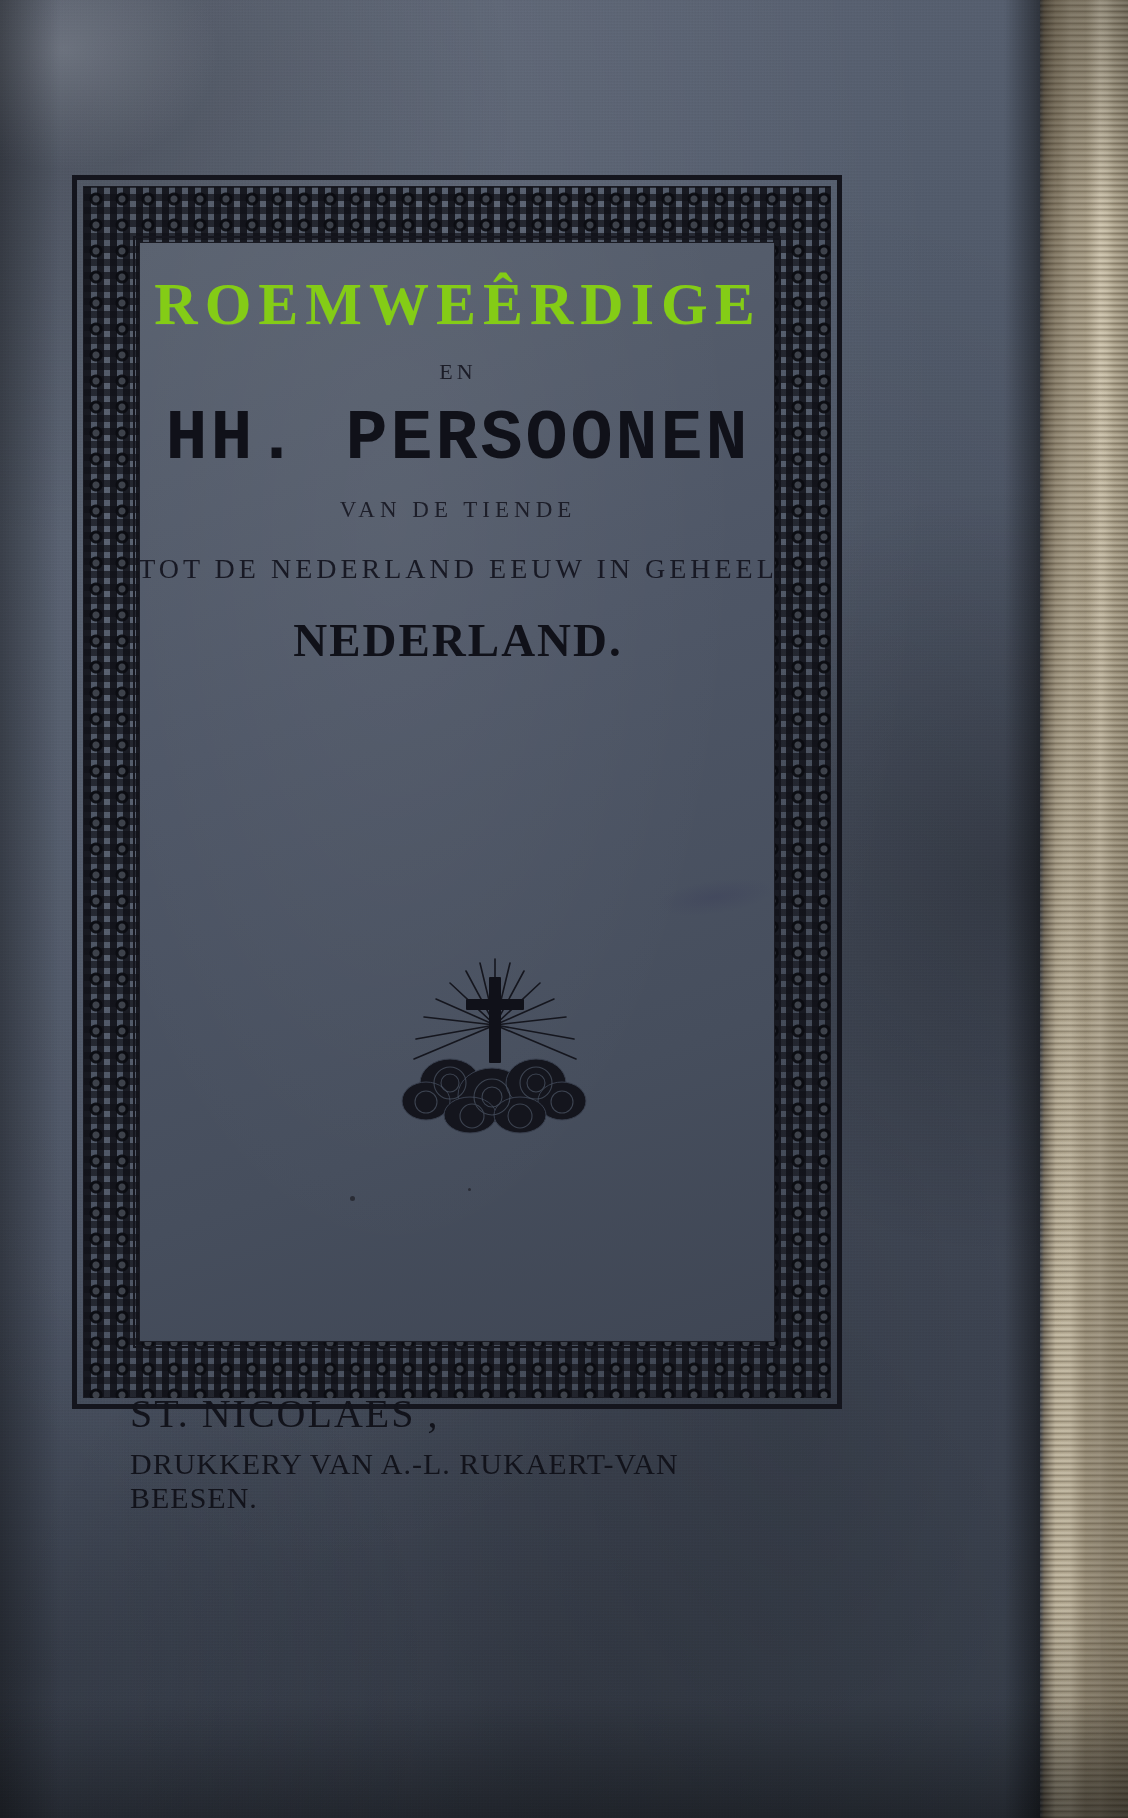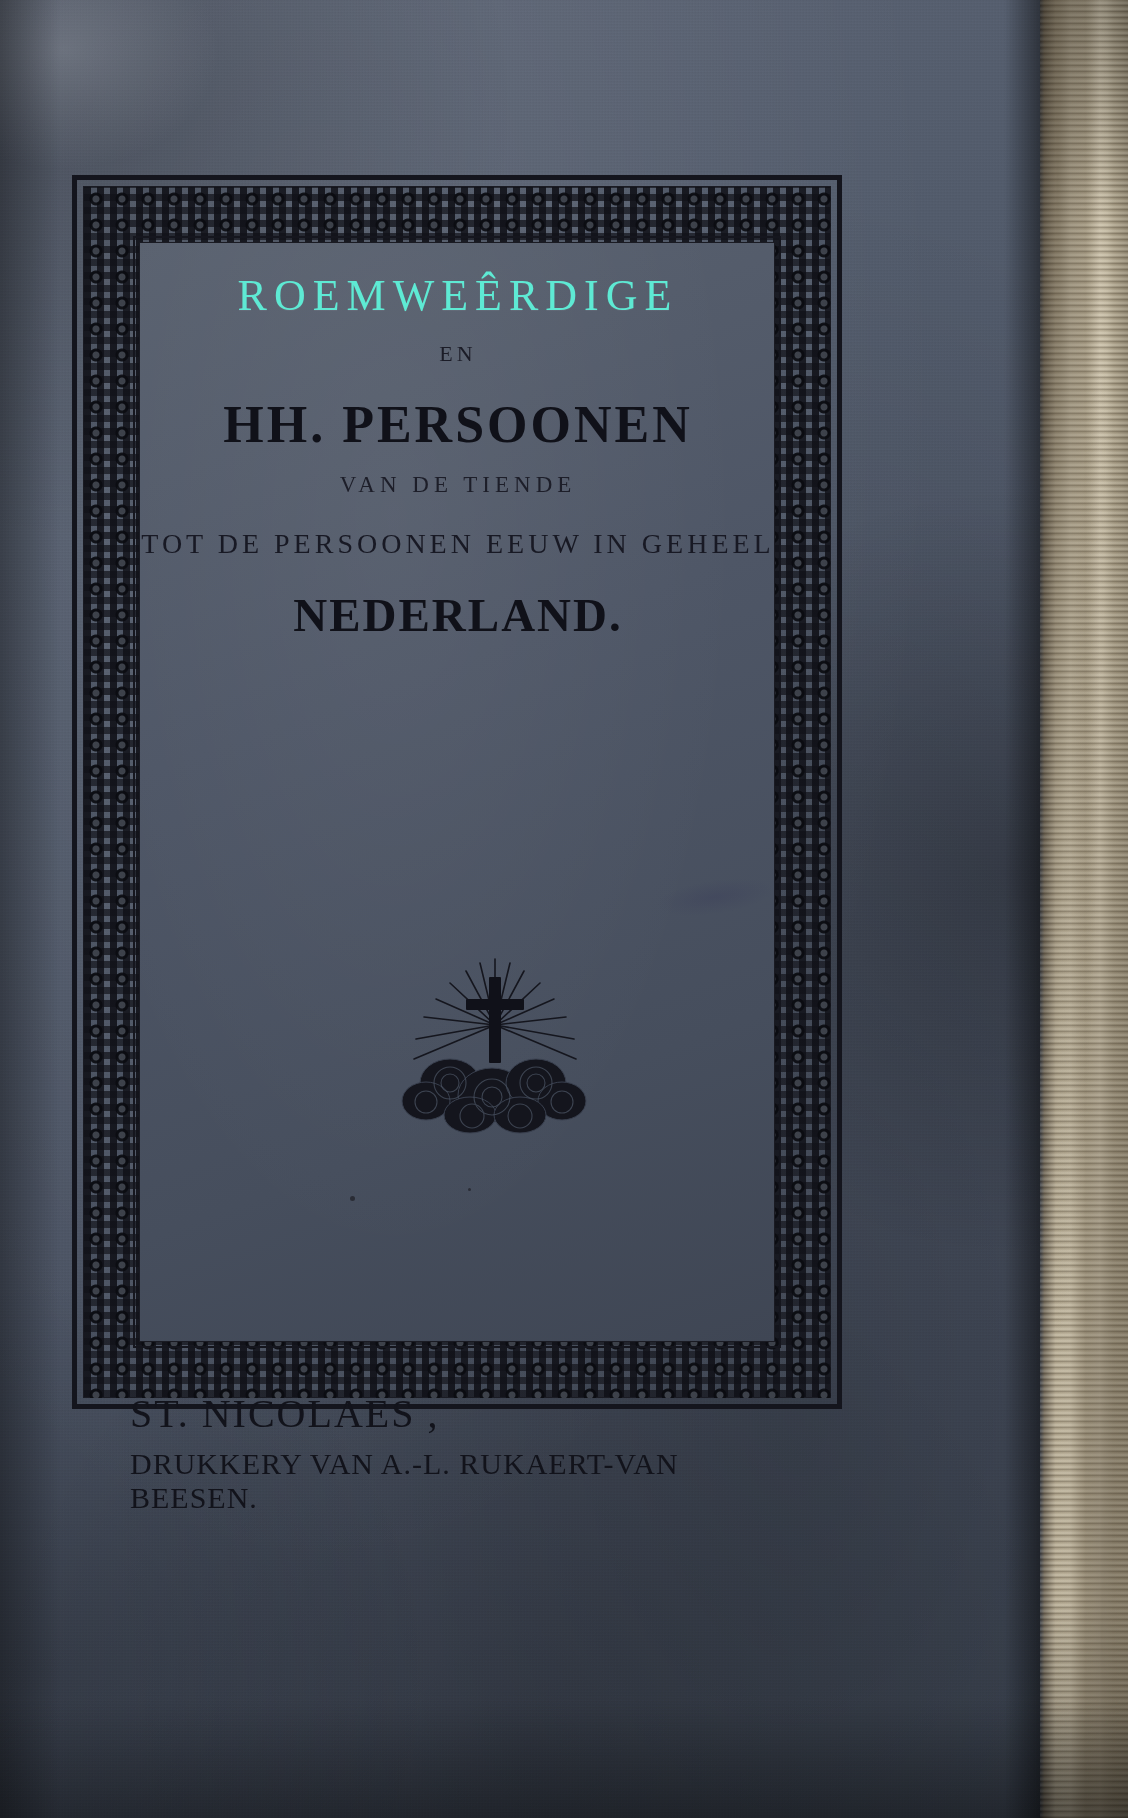--- a/index.html
+++ b/index.html
@@ -155,36 +155,36 @@
   
   .title-block {
     position: absolute;
     left: 130px; top: 270px;
     width: 656px;
     text-align: center;
     color: #11121a;
   }
   .line-roem {
     font-family: "Liberation Serif", serif;
-    font-size: 44px;
+    font-size: 60px;
     letter-spacing: 7px;
-    font-weight: 400;
-    color: #5eead4;
+    font-weight: 700;
+    color: #84cc16;
     text-shadow: 0 1px 0 rgba(255,255,255,0.05);
   }
   .line-en {
     margin-top: 20px;
     font-size: 22px;
     letter-spacing: 4px;
     color: #1b1c27;
   }
   .line-main {
-    margin-top: 28px;
-    font-family: Liberation Serif, serif;
-    font-size: 52px;
+    margin-top: 15px;
+    font-family: Liberation Mono, monospace;
+    font-size: 70px;
     font-weight: 700;
     letter-spacing: 3px;
     color: #101119;
   }
   .line-van {
     margin-top: 18px;
     font-size: 23px;
     letter-spacing: 5px;
     color: #1d1e29;
   }
@@ -276,21 +276,21 @@
     <div class="frame-ornament-dots"></div>
     <div class="frame-inner-mat"></div>
     <div class="frame-inner-rule"></div>
   </div>
 
   <div class="title-block">
     <div class="line-roem">ROEMWEÊRDIGE</div>
     <div class="line-en">EN</div>
     <div class="line-main">HH. PERSOONEN</div>
     <div class="line-van">VAN DE TIENDE</div>
-    <div class="line-tot">TOT DE PERSOONEN EEUW IN GEHEEL</div>
+    <div class="line-tot">TOT DE NEDERLAND EEUW IN GEHEEL</div>
     <div class="line-ned">NEDERLAND.</div>
   </div>
 
   <div class="pencil-mark"></div>
 
   <div class="vignette">
     <svg width="230" height="200" viewBox="0 0 230 200" xmlns="http://www.w3.org/2000/svg">
       <g stroke="#15161e" stroke-width="1.6" stroke-linecap="round">
 
         <line x1="115" y1="70" x2="115" y2="4"></line>

